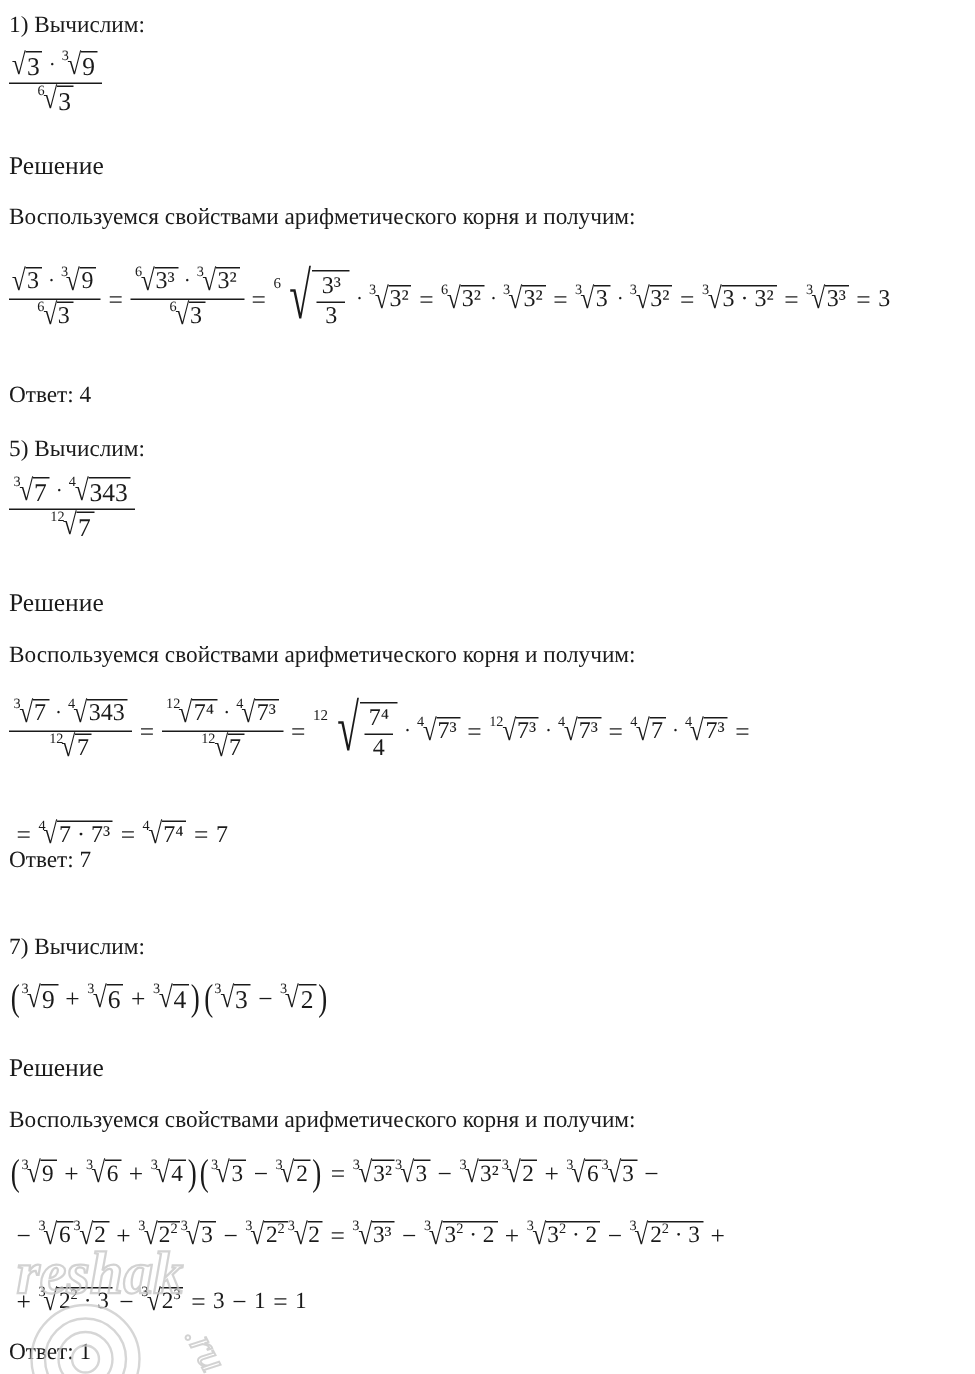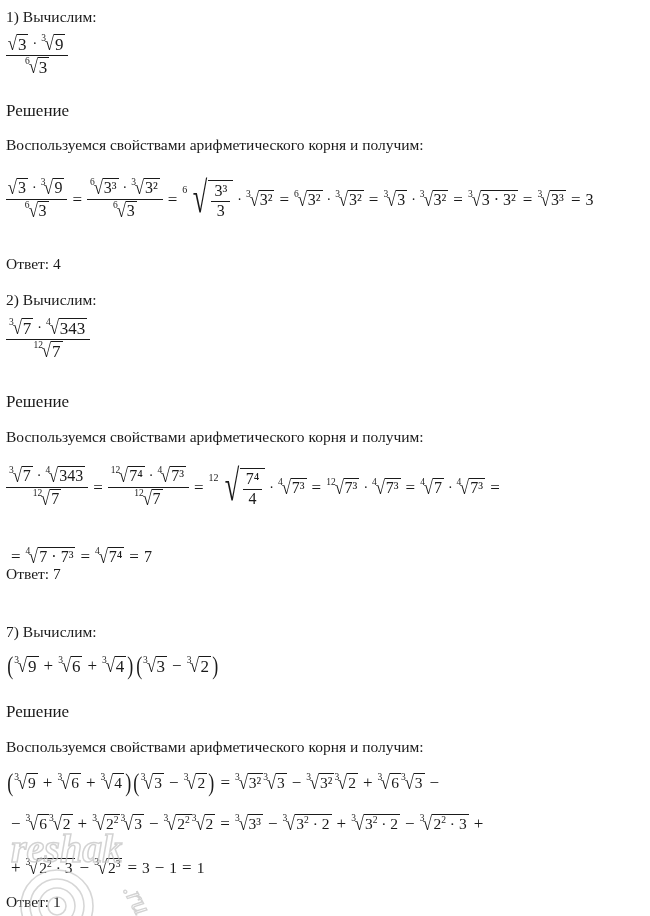--- a/index.html
+++ b/index.html
@@ -323,21 +323,21 @@
         <span class="sign">√</span>
         <span class="rand">3³</span>
       </span>
 
     <span class="op">=</span>
     <span>3</span>
   </div>
 
   <div class="line answer" style="top:255px;">Ответ: 4</div>
 
-  <div class="line task-head" style="top:291px;">2) Вычислим:</div>
+  <div class="line task-head" style="top:291px;">5) Вычислим:</div>
 
   <div class="mrow" style="top:318px; font-size:17px;">
     <span class="frac">
       <span class="num" style="display:flex;align-items:center;">
         <span class="rad">
             <span class="idx">3</span>
             <span class="sign">√</span>
             <span class="rand">7</span>
           </span>
         <span class="dot">·</span>

